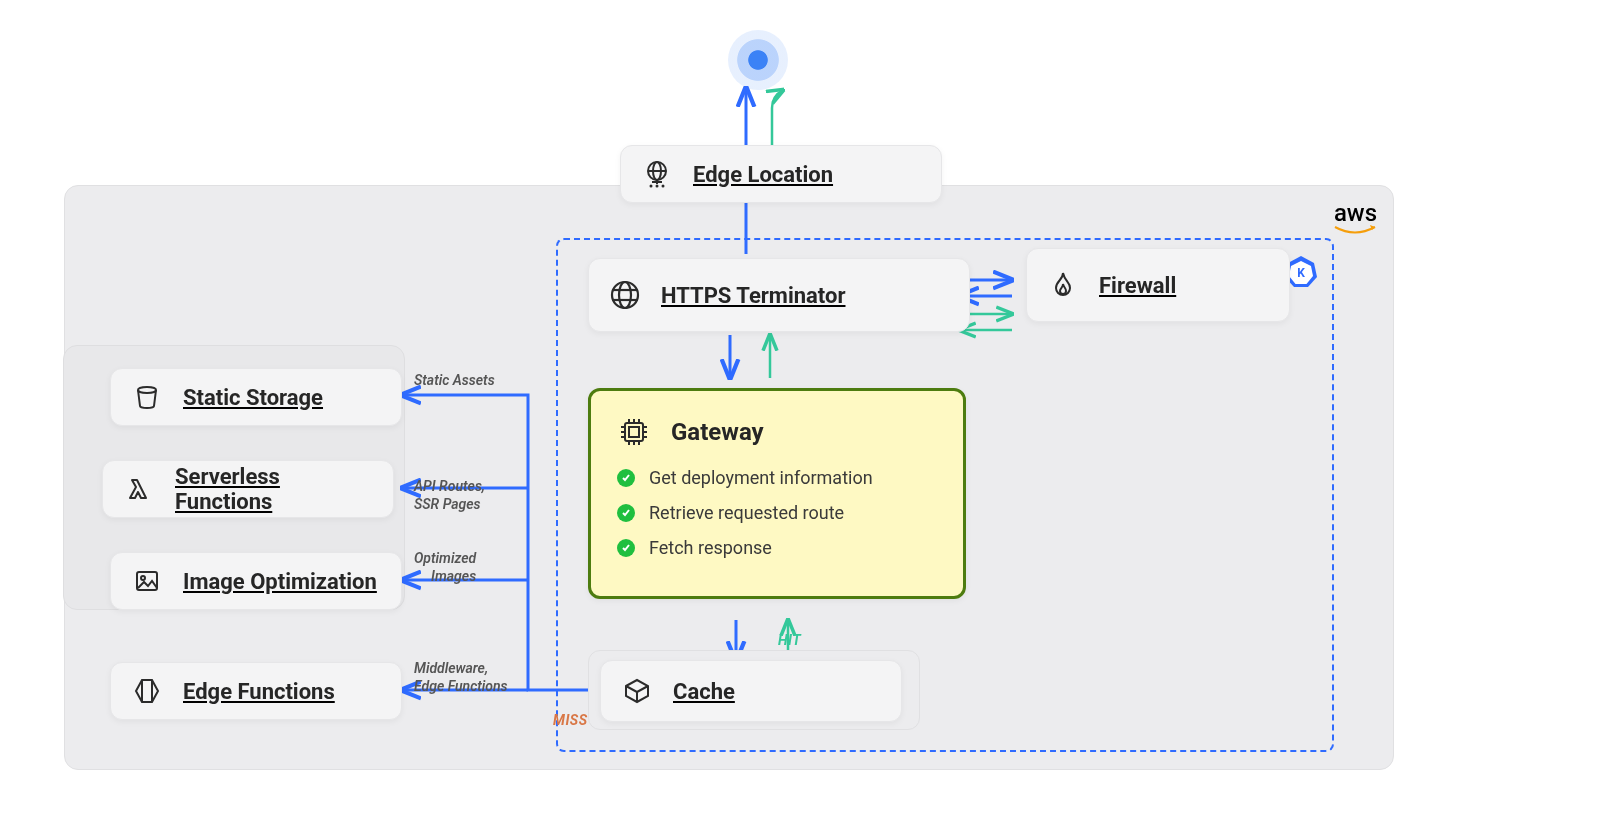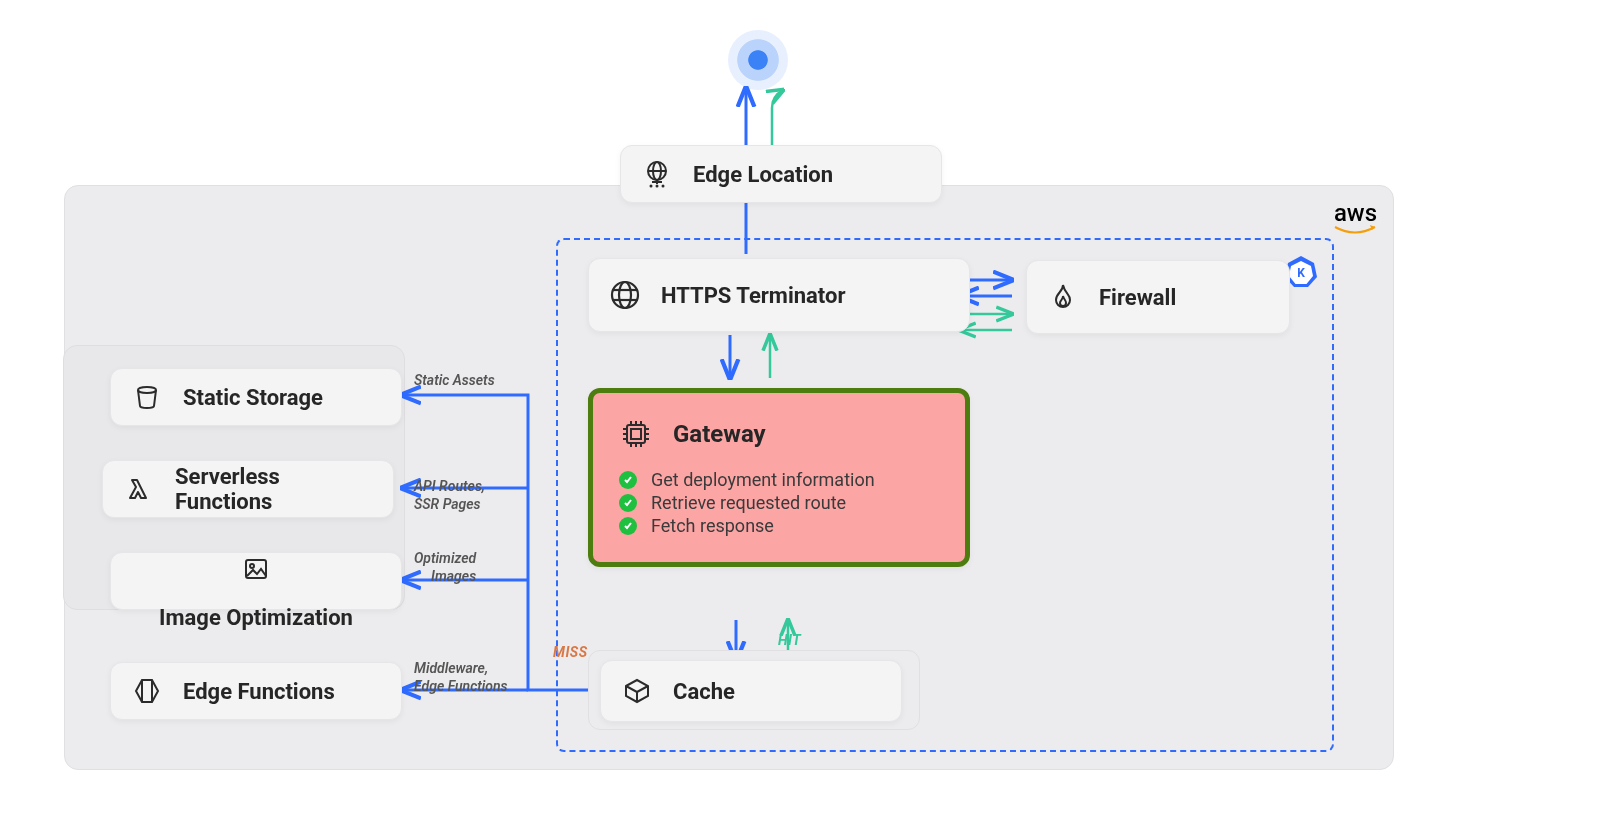--- a/index.html
+++ b/index.html
@@ -5,30 +5,30 @@
 html,body{margin:0;padding:0;background:#fff;font-family:-apple-system,BlinkMacSystemFont,"Segoe UI",Roboto,sans-serif;}
 .canvas{position:relative;width:1600px;height:836px;background:#fff;border-radius:12px;}
 .outer-panel{position:absolute;left:64px;top:185px;width:1328px;height:583px;background:#ececee;border:1px solid #e0e0e2;border-radius:14px;}
 .aws-label{position:absolute;right:1rem;top:0.8rem;font-size:24px;font-weight:500;color:#000000;}
 .aws-swoosh{position:absolute;right:1rem;top:2.4rem;width:44px;height:10px;}
 .aws-swoosh svg{display:block;}
 .sub-panel{position:absolute;left:63px;top:345px;width:340px;height:263px;background:#e8e8ea;border:1px solid #dedee0;border-radius:14px;}
 .dashed-box{position:absolute;left:556px;top:238px;width:774px;height:510px;border:2px dashed #2f6bff;border-radius:8px;}
 .k8s-badge{position:absolute;right:14px;top:14px;width:34px;height:34px;}
 .k8s-badge svg{display:block;}
-.card{position:absolute;background:#f4f4f5;border:1px solid #e6e6e8;border-radius:12px;box-shadow:0 2px 6px rgba(0,0,0,0.05);display:flex;align-items:center;padding:0 20px;gap:20px;}
+.card{position:absolute;background:#f4f4f5;border:1px solid #e6e6e8;border-radius:12px;box-shadow:0 2px 6px rgba(0,0,0,0.05);display:flex;align-items:center;padding:0 20px;gap:20px;text-decoration:underline;}
 .card .icon{width:32px;height:32px;display:flex;align-items:center;justify-content:center;flex:0 0 32px;}
 .card .label{font-weight:700;font-size:22px;color:#262626;}
 .card.small .label{font-size:22px;}
-.gateway-card{position:absolute;background:#fca5a5;border:5px solid #4d7c0f;border-radius:12px;box-shadow:0 2px 6px rgba(0,0,0,0.05);padding:24px 26px;}
+.gateway-card{position:absolute;background:#fef9c3;border:3px solid #4d7c0f;border-radius:12px;box-shadow:0 2px 6px rgba(0,0,0,0.05);padding:24px 26px;}
 .gateway-head{display:flex;align-items:center;gap:20px;margin-bottom:18px;}
 .gateway-head .icon{width:34px;height:34px;}
 .gateway-head .label{font-weight:700;font-size:24px;color:#262626;}
 .gateway-list{list-style:none;margin:0;padding:0;}
-.gateway-list li{display:flex;align-items:center;gap:14px;font-size:18px;color:#3a3a3a;margin:2px 0;}
+.gateway-list li{display:flex;align-items:center;gap:14px;font-size:18px;color:#3a3a3a;margin:14px 0;}
 .check{width:18px;height:18px;border-radius:50%;background:#1fbf3f;display:flex;align-items:center;justify-content:center;flex:0 0 18px;}
 .check svg{display:block;}
 .cache-shadow{position:absolute;background:#ececee;border:1px solid #e0e0e2;border-radius:12px;}
 .pulse{position:absolute;width:60px;height:60px;border-radius:50%;background:radial-gradient(circle,#3b82f6 0%,#3b82f6 22%,rgba(59,130,246,0.35) 24%,rgba(59,130,246,0.35) 48%,rgba(59,130,246,0.12) 50%,rgba(59,130,246,0.12) 72%,rgba(59,130,246,0) 74%);}
 .edge-label{position:absolute;font-size:14px;font-style:italic;font-weight:600;color:#555;text-align:left;line-height:1.25;}
 .miss-label{position:absolute;font-size:14px;font-weight:700;font-style:italic;color:#d97746;letter-spacing:0.5px;}
 .hit-label{position:absolute;font-size:14px;font-weight:700;font-style:italic;color:#34c89a;letter-spacing:0.5px;}
 svg.wire{position:absolute;overflow:visible;pointer-events:none;}
 </style>
 </head>
@@ -111,21 +111,21 @@
       <svg width="32" height="32" viewBox="0 0 32 32">
           <circle cx="16" cy="16" r="13" fill="none" stroke="#2b2b2b" stroke-width="2.2"></circle>
           <ellipse cx="16" cy="16" rx="6" ry="13" fill="none" stroke="#2b2b2b" stroke-width="2.2"></ellipse>
           <line x1="3" y1="11" x2="29" y2="11" stroke="#2b2b2b" stroke-width="2.2"></line>
           <line x1="3" y1="21" x2="29" y2="21" stroke="#2b2b2b" stroke-width="2.2"></line>
         </svg>
     </span>
     <span class="label">HTTPS Terminator</span>
   </div>
 
-  <div class="card" style="left:1026px;top:260px;width:222px;height:72px;">
+  <div class="card" style="left:1026px;top:248px;width:222px;height:72px;">
     <span class="icon">
       <svg width="30" height="30" viewBox="0 0 30 30">
           <path d="M15 3 C15 10 8 11 8 18 a7 7 0 0 0 14 0 C22 12 17 12 15 3 Z" fill="none" stroke="#2b2b2b" stroke-width="2"></path>
           <path d="M15 14 C15 18 12 18 12 21 a3 3 0 0 0 6 0 C18 18 16 18 15 14 Z" fill="none" stroke="#2b2b2b" stroke-width="2"></path>
         </svg>
     </span>
     <span class="label">Firewall</span>
   </div>
 
   <div class="gateway-card" style="left:588px;top:388px;width:320px;">
@@ -201,21 +201,21 @@
     <span class="label">Static Storage</span>
   </div>
   <div class="card small" style="left:102px;top:460px;width:250px;height:56px;">
     <span class="icon">
         <svg width="26" height="26" viewBox="0 0 26 26">
           <path d="M6 4 h5 l9 18 h-5 l-3 -6 l-3 6 h-5 l6 -11 l-4 -7 z" fill="none" stroke="#2b2b2b" stroke-width="2" stroke-linejoin="round"></path>
         </svg>
       </span>
     <span class="label">Serverless Functions</span>
   </div>
-  <div class="card small" style="left:110px;top:552px;width:250px;height:56px;flex-direction:column;">
+  <div class="card small" style="left:110px;top:552px;width:250px;height:56px;">
     <span class="icon">
         <svg width="26" height="26" viewBox="0 0 26 26">
           <rect x="3" y="4" width="20" height="18" rx="2" fill="none" stroke="#2b2b2b" stroke-width="2"></rect>
           <circle cx="9" cy="10" r="2" fill="none" stroke="#2b2b2b" stroke-width="2"></circle>
           <path d="M4 20 l6 -6 l4 4 l4 -5 l5 7" fill="none" stroke="#2b2b2b" stroke-width="2"></path>
         </svg>
       </span>
     <span class="label">Image Optimization</span>
   </div>
   <div class="card small" style="left:110px;top:662px;width:250px;height:56px;">
@@ -229,16 +229,16 @@
     <span class="label">Edge Functions</span>
   </div>
 
   <div class="edge-label" style="left:414px;top:372px;">Static Assets</div>
   <div class="edge-label" style="left:414px;top:456px;white-space:pre;margin-top:22px;">API Routes,
 SSR Pages</div>
   <div class="edge-label" style="left:414px;top:550px;white-space:pre;text-align:right;">Optimized
 Images</div>
   <div class="edge-label" style="left:414px;top:660px;white-space:pre;">Middleware,
 Edge Functions</div>
-  <div class="miss-label" style="left:553px;top:644px;">MISS</div>
+  <div class="miss-label" style="left:553px;top:712px;">MISS</div>
   <div class="hit-label" style="left:778px;top:632px;">HIT</div>
 
 </div>
 
 </body></html>

